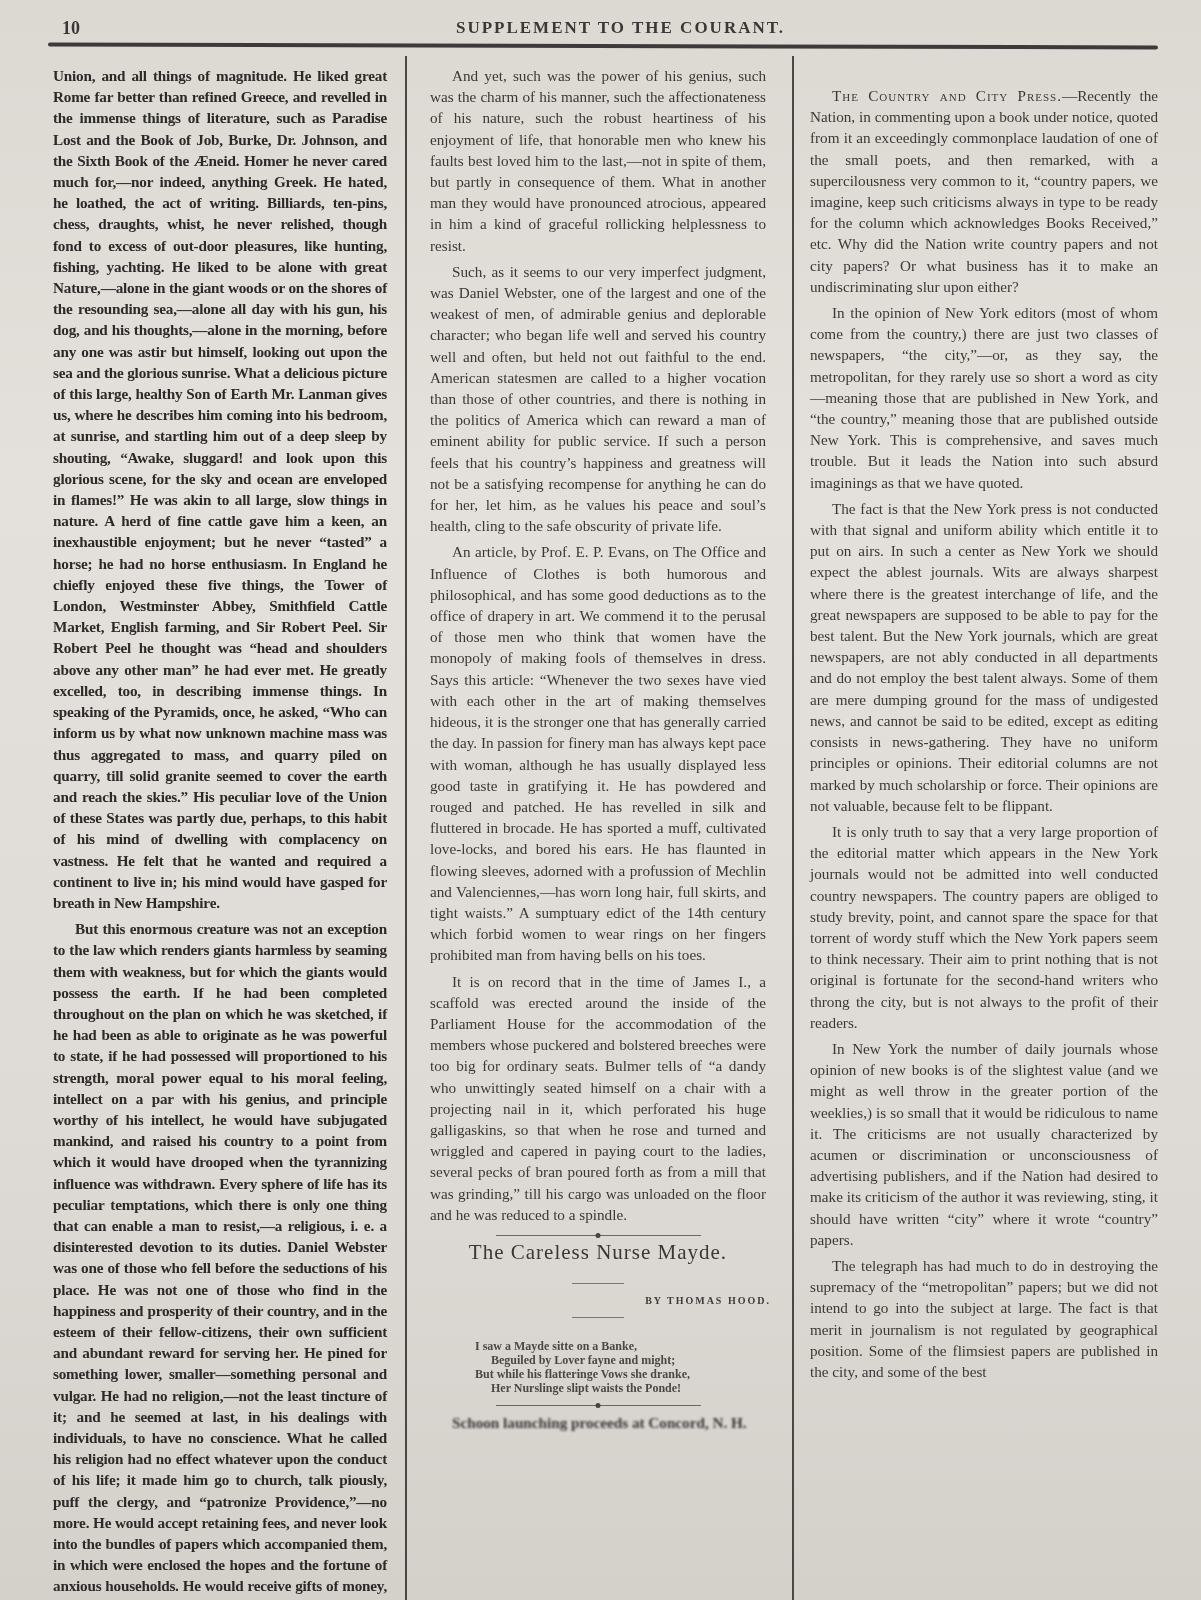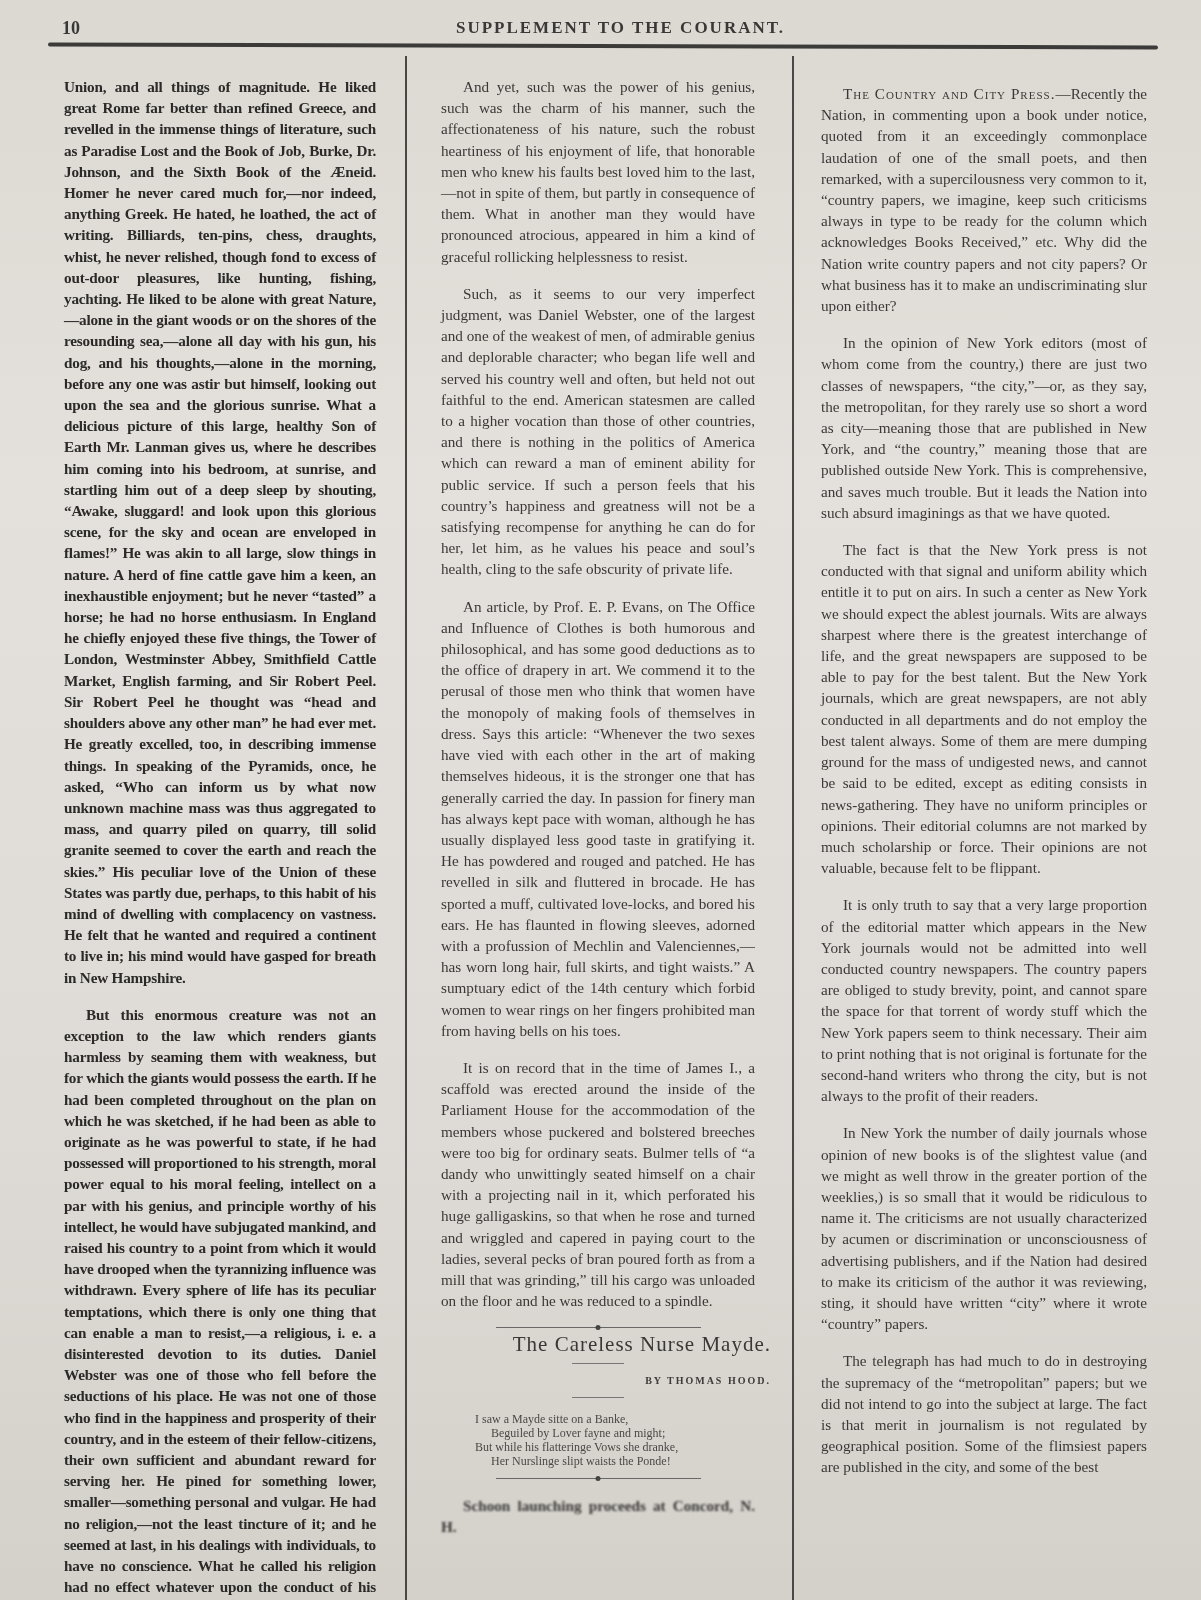--- a/index.html
+++ b/index.html
@@ -24,35 +24,35 @@
     font-size: 17px; letter-spacing: 2px; color: #3a3836; font-weight: bold; padding-left: 20px;
   }
   .head-rule {
     position: absolute; left: 48px; top: 44px; width: 1110px; height: 4px;
     background: #3d3b39; border-radius: 2px; transform: rotate(0.15deg);
   }
   .col {
     position: absolute; top: 60px; font-size: 15.2px; line-height: 21.2px;
     text-align: justify; hyphens: auto;
   }
-  .col p { margin: 16px; text-indent: 0; }
+  .col p { margin: 5px; text-indent: 0; }
   .col p.ind { text-indent: 22px; }
   .col1 { left: 48px; width: 344px; color: #2b2a28; font-weight: bold; letter-spacing: -0.2px; filter: blur(0.6px); }
   .col2 { left: 425px; width: 346px; color: #3a3836; }
-  .col3 { left: 805px; width: 358px; color: #3a3836; top: 67px; }
+  .col3 { left: 805px; width: 358px; color: #3a3836; top: 80px; }
   .vrule { position: absolute; top: 56px; width: 2px; background: #4a4846; height: 1544px; }
   .vr1 { left: 405px; }
   .vr2 { left: 792px; }
   .sc { font-variant: small-caps; letter-spacing: 1px; }
   .orn-rule { width: 205px; height: 1px; background: #6a6866; margin: 10px auto 6px; position: relative; }
   .orn-rule::after { content: ""; position: absolute; left: 50%; top: -2px; width: 5px; height: 5px; background: #444; border-radius: 50%; transform: translateX(-50%); }
   .short-rule { width: 52px; height: 1px; background: #777; margin: 6px auto; }
-  .poem-title { text-align: right; font-size: 21px; letter-spacing: 1px; margin: 6px 0 7px; color: #3a3836; }
+  .poem-title { text-align: center; font-size: 21px; letter-spacing: 1px; margin: 6px 0 20px; color: #3a3836; }
   .byline { text-align: right; font-size: 10px; letter-spacing: 2px; font-weight: bold; color: #3d3b39; margin: 4px 0; }
-  .stanza { margin: 14px 0 0 50px; font-size: 12px; line-height: 14px; font-weight: normal; color: #4a4846; filter: blur(0.5px); text-align: left; }
+  .stanza { margin: 21px 0 0 50px; font-size: 12px; line-height: 14px; font-weight: bold; color: #4a4846; filter: blur(0.5px); text-align: left; }
   .stanza .l2 { padding-left: 16px; }
   .trail { font-weight: bold; filter: blur(0.8px); margin-top: 4px; }
 </style>
 </head>
 <body>
 
 <div class="page">
   <div class="header">
     <span class="page-num">10</span>
     <div class="running-head">SUPPLEMENT TO THE COURANT.</div>

